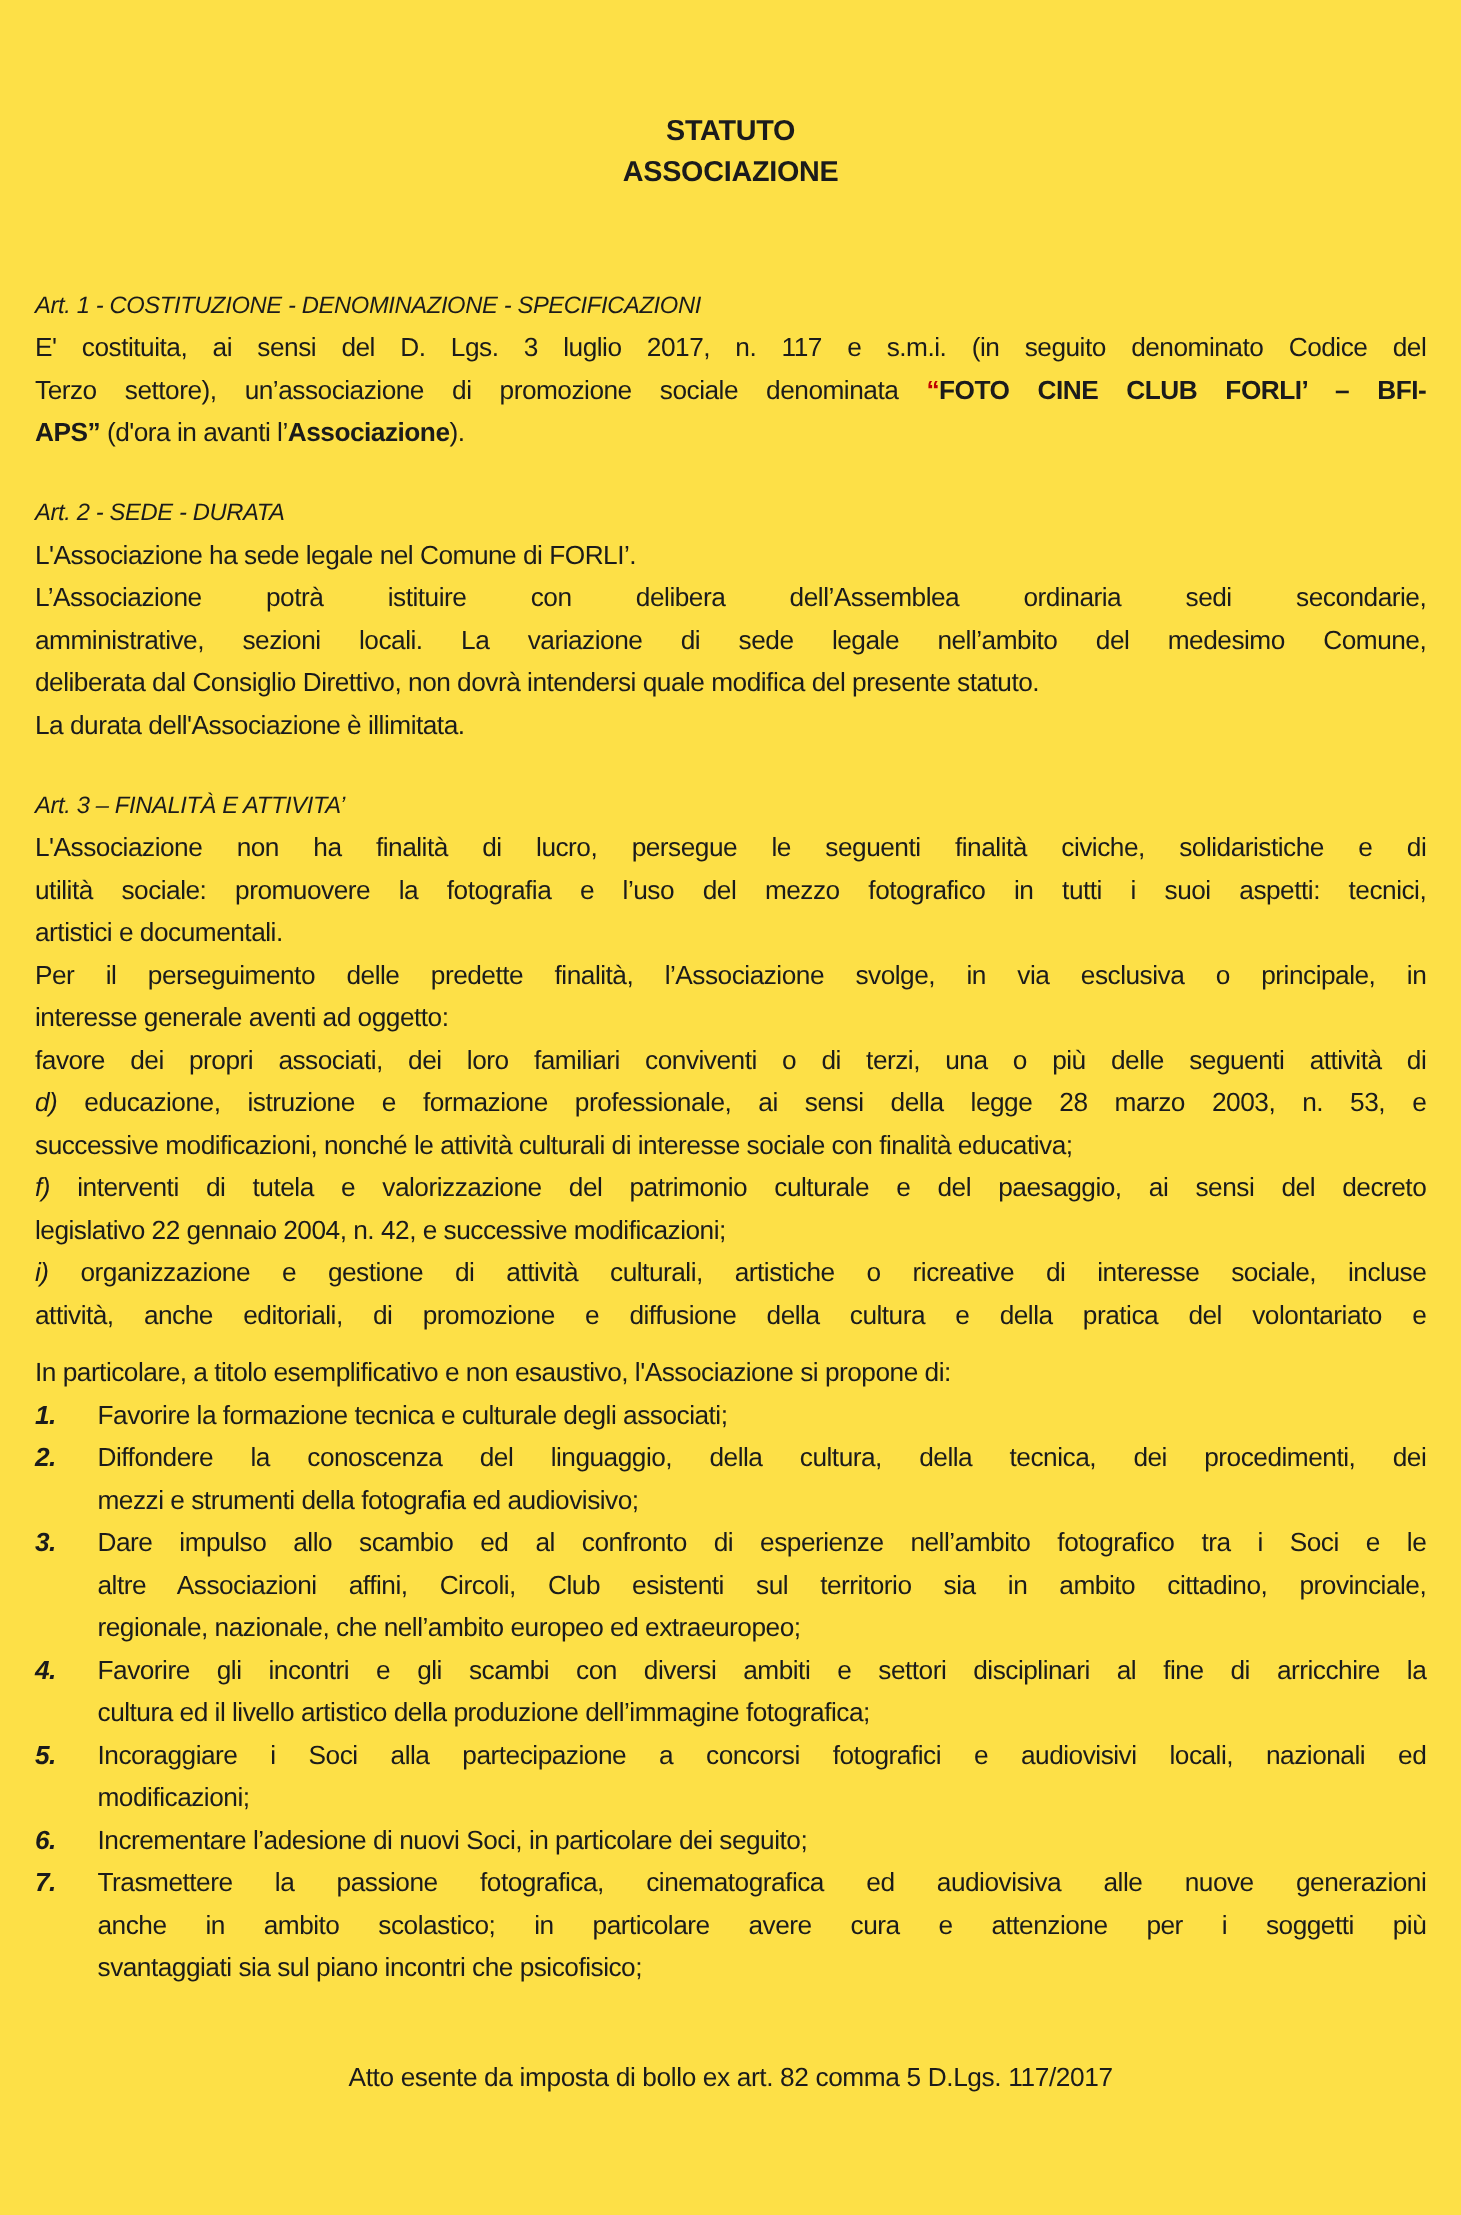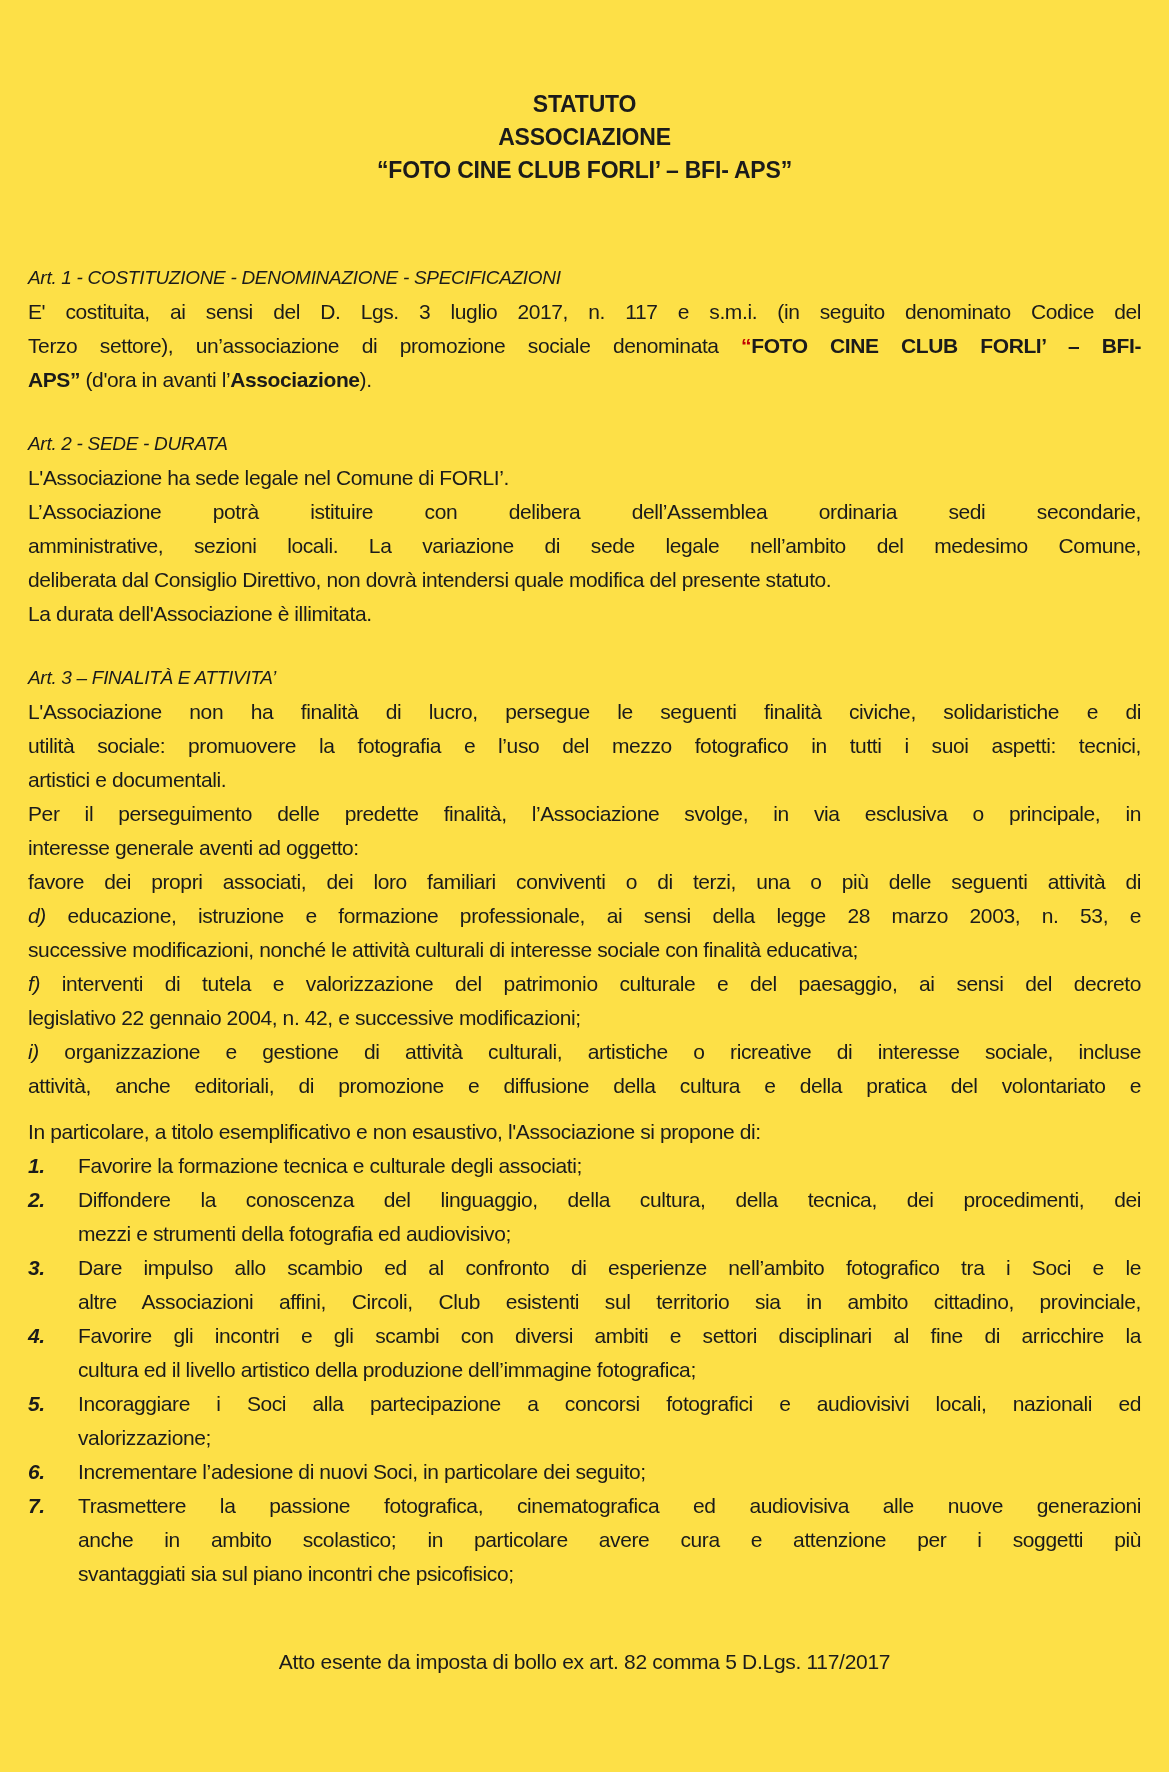--- a/index.html
+++ b/index.html
@@ -71,21 +71,20 @@
     margin-top: 54px;
   }
 </style>
 </head>
 <body>
 
 <div class="page">
   <div class="title" id="title">
       <div class="title-line">STATUTO</div>
       <div class="title-line">ASSOCIAZIONE</div>
-      <div class="title-line">“FOTO CINE CLUB FORLI’ – BFI- APS”</div>
     </div>
   <div class="blocks" id="blocks">
       <div class="heading"><span>Art. 1 - COSTITUZIONE - DENOMINAZIONE - SPECIFICAZIONI</span></div>
       <div class="para">
         <div class="line"><span>E' costituita, ai sensi del D. Lgs. 3 luglio 2017, n. 117 e s.m.i. (in seguito denominato Codice del</span></div>
         <div class="line"><span>Terzo settore), un’associazione di promozione sociale denominata </span><span class="b red">“</span><span class="b">FOTO CINE CLUB FORLI’ – BFI-</span></div>
         <div class="line last"><span class="b">APS”</span><span> (d'ora in avanti l’</span><span class="b">Associazione</span><span>).</span></div>
       </div>
       <div class="heading"><span>Art. 2 - SEDE - DURATA</span></div>
       <div class="para">
@@ -136,34 +135,35 @@
         <div class="item-lines">
           <div class="line"><span>Diffondere la conoscenza del linguaggio, della cultura, della tecnica, dei procedimenti, dei</span></div>
           <div class="line last"><span>mezzi e strumenti della fotografia ed audiovisivo;</span></div>
         </div>
       </div>
       <div class="list-item">
         <div class="marker">3.</div>
         <div class="item-lines">
           <div class="line"><span>Dare impulso allo scambio ed al confronto di esperienze nell’ambito fotografico tra i Soci e le</span></div>
           <div class="line"><span>altre Associazioni affini, Circoli, Club esistenti sul territorio sia in ambito cittadino, provinciale,</span></div>
+          <div class="line last"><span>regionale, nazionale, che nell’ambito europeo ed extraeuropeo;</span></div>
         </div>
       </div>
       <div class="list-item">
         <div class="marker">4.</div>
         <div class="item-lines">
           <div class="line"><span>Favorire gli incontri e gli scambi con diversi ambiti e settori disciplinari al fine di arricchire la</span></div>
           <div class="line last"><span>cultura ed il livello artistico della produzione dell’immagine fotografica;</span></div>
         </div>
       </div>
       <div class="list-item">
         <div class="marker">5.</div>
         <div class="item-lines">
           <div class="line"><span>Incoraggiare i Soci alla partecipazione a concorsi fotografici e audiovisivi locali, nazionali ed</span></div>
-          <div class="line last"><span>valorizzazione;</span></div>
+          <div class="line last"><span>modificazioni;</span></div>
         </div>
       </div>
       <div class="list-item">
         <div class="marker">6.</div>
         <div class="item-lines">
           <div class="line last"><span>Incrementare l’adesione di nuovi Soci, in particolare dei seguito;</span></div>
         </div>
       </div>
       <div class="list-item">
         <div class="marker">7.</div>

